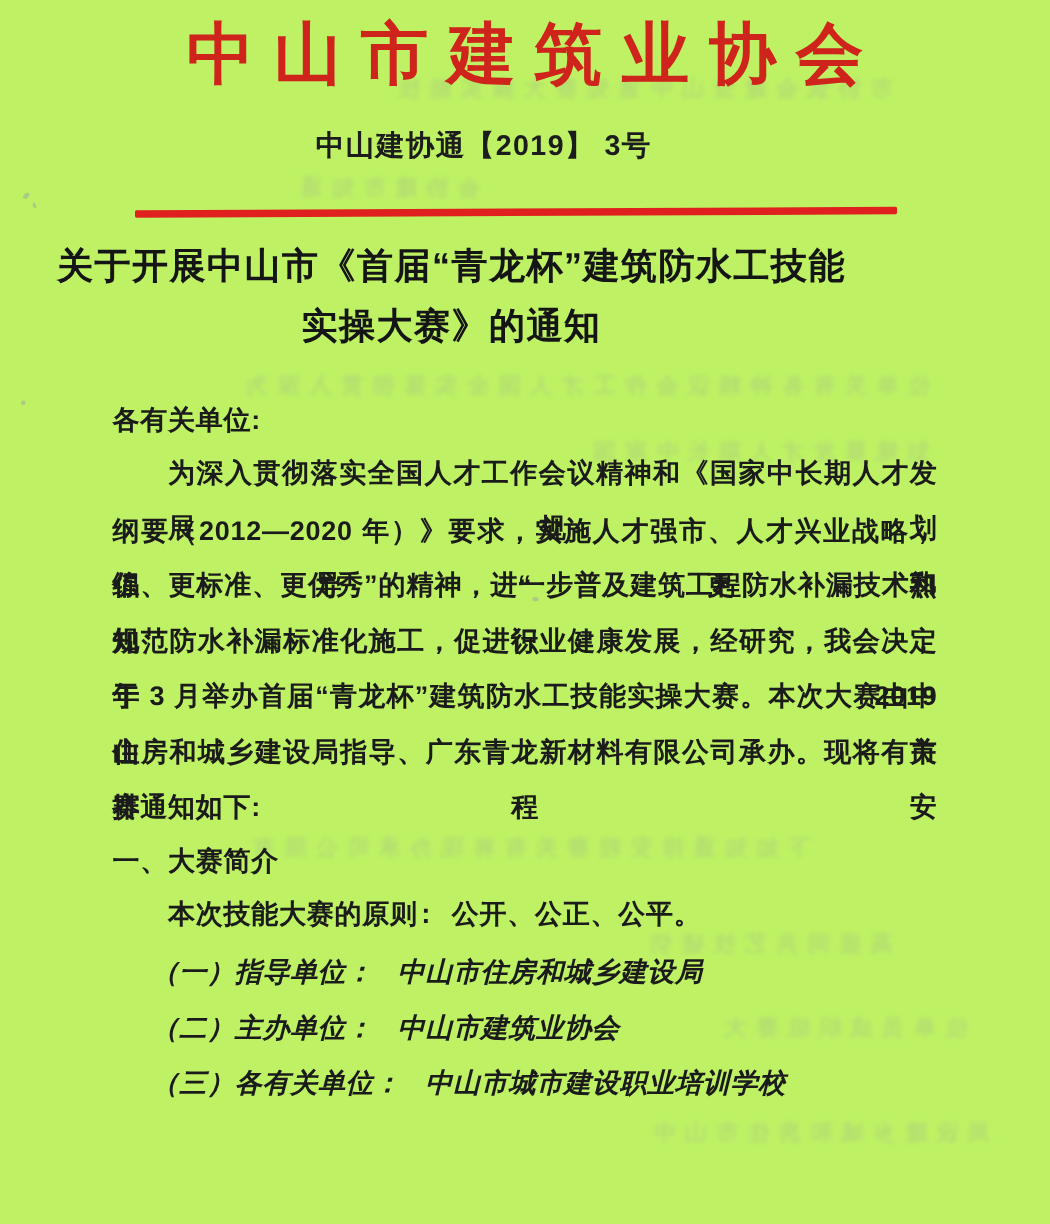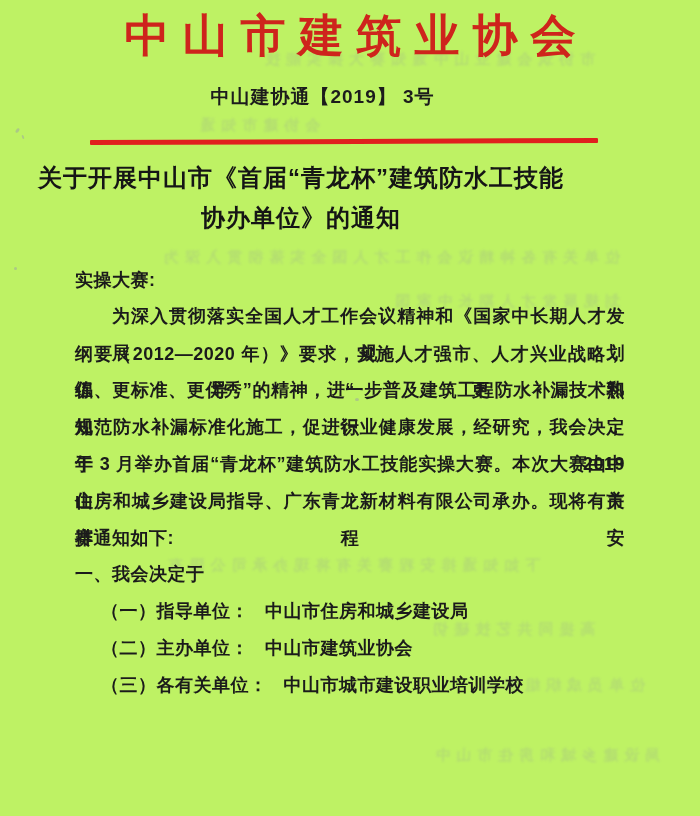--- a/index.html
+++ b/index.html
@@ -70,21 +70,21 @@
     line-height: 36.8px;
     white-space: nowrap;
     overflow: visible;
   }
   .line.just {
     white-space: normal;
     text-align: justify;
     text-align-last: justify;
   }
   .indent2 { padding-left: 37px; box-sizing: border-box; font-family: Liberation Mono, monospace; }
-  .indent-org { padding-left: 26px; box-sizing: border-box; }
+  .indent-org { padding-left: 26px; box-sizing: border-box; font-style: italic; }
   .org-value { margin-left: 16px; }
   
   .artifact {
     position: absolute;
     color: #8e949d;
     opacity: 0.22;
     filter: blur(1.3px);
     transform: scaleX(-1) skewX(2deg);
     font-size: 15px;
     font-weight: 700;
@@ -130,35 +130,36 @@
   <div class="speck s1"></div>
   <div class="speck s2"></div>
   <div class="speck s3"></div>
 
   <div class="org-title">中山市建筑业协会</div>
   <div class="doc-number">中山建协通【2019】 3号</div>
   <div class="red-rule"></div>
 
   <div class="notice-title">
     <div>关于开展中山市《首届“青龙杯”建筑防水工技能</div>
-    <div>协办单位》的通知</div>
+    <div>实操大赛》的通知</div>
   </div>
 
   <div class="body-block">
-    <div class="line">实操大赛:</div>
+    <div class="line">各有关单位:</div>
 
     <div class="line just indent2">为深入贯彻落实全国人才工作会议精神和《国家中长期人才发展规划</div>
     <div class="line just">纲要（2012—2020 年）》要求，实施人才强市、人才兴业战略，倡导“更熟</div>
     <div class="line just">练、更标准、更优秀”的精神，进一步普及建筑工程防水补漏技术和知识，</div>
     <div class="line just">规范防水补漏标准化施工，促进行业健康发展，经研究，我会决定于 2019</div>
     <div class="line just">年 3 月举办首届“青龙杯”建筑防水工技能实操大赛。本次大赛由中山市</div>
     <div class="line just">住房和城乡建设局指导、广东青龙新材料有限公司承办。现将有关赛程安</div>
     <div class="line">排通知如下:</div>
 
-    <div class="line">一、我会决定于</div>
+    <div class="line">一、大赛简介</div>
+    <div class="line indent2">本次技能大赛的原则: 公开、公正、公平。</div>
 
 
     <div class="line indent-org">
       <span>（一）指导单位：</span><span class="org-value">中山市住房和城乡建设局</span>
     </div>
     <div class="line indent-org">
       <span>（二）主办单位：</span><span class="org-value">中山市建筑业协会</span>
     </div>
     <div class="line indent-org">
       <span>（三）各有关单位：</span><span class="org-value">中山市城市建设职业培训学校</span>

